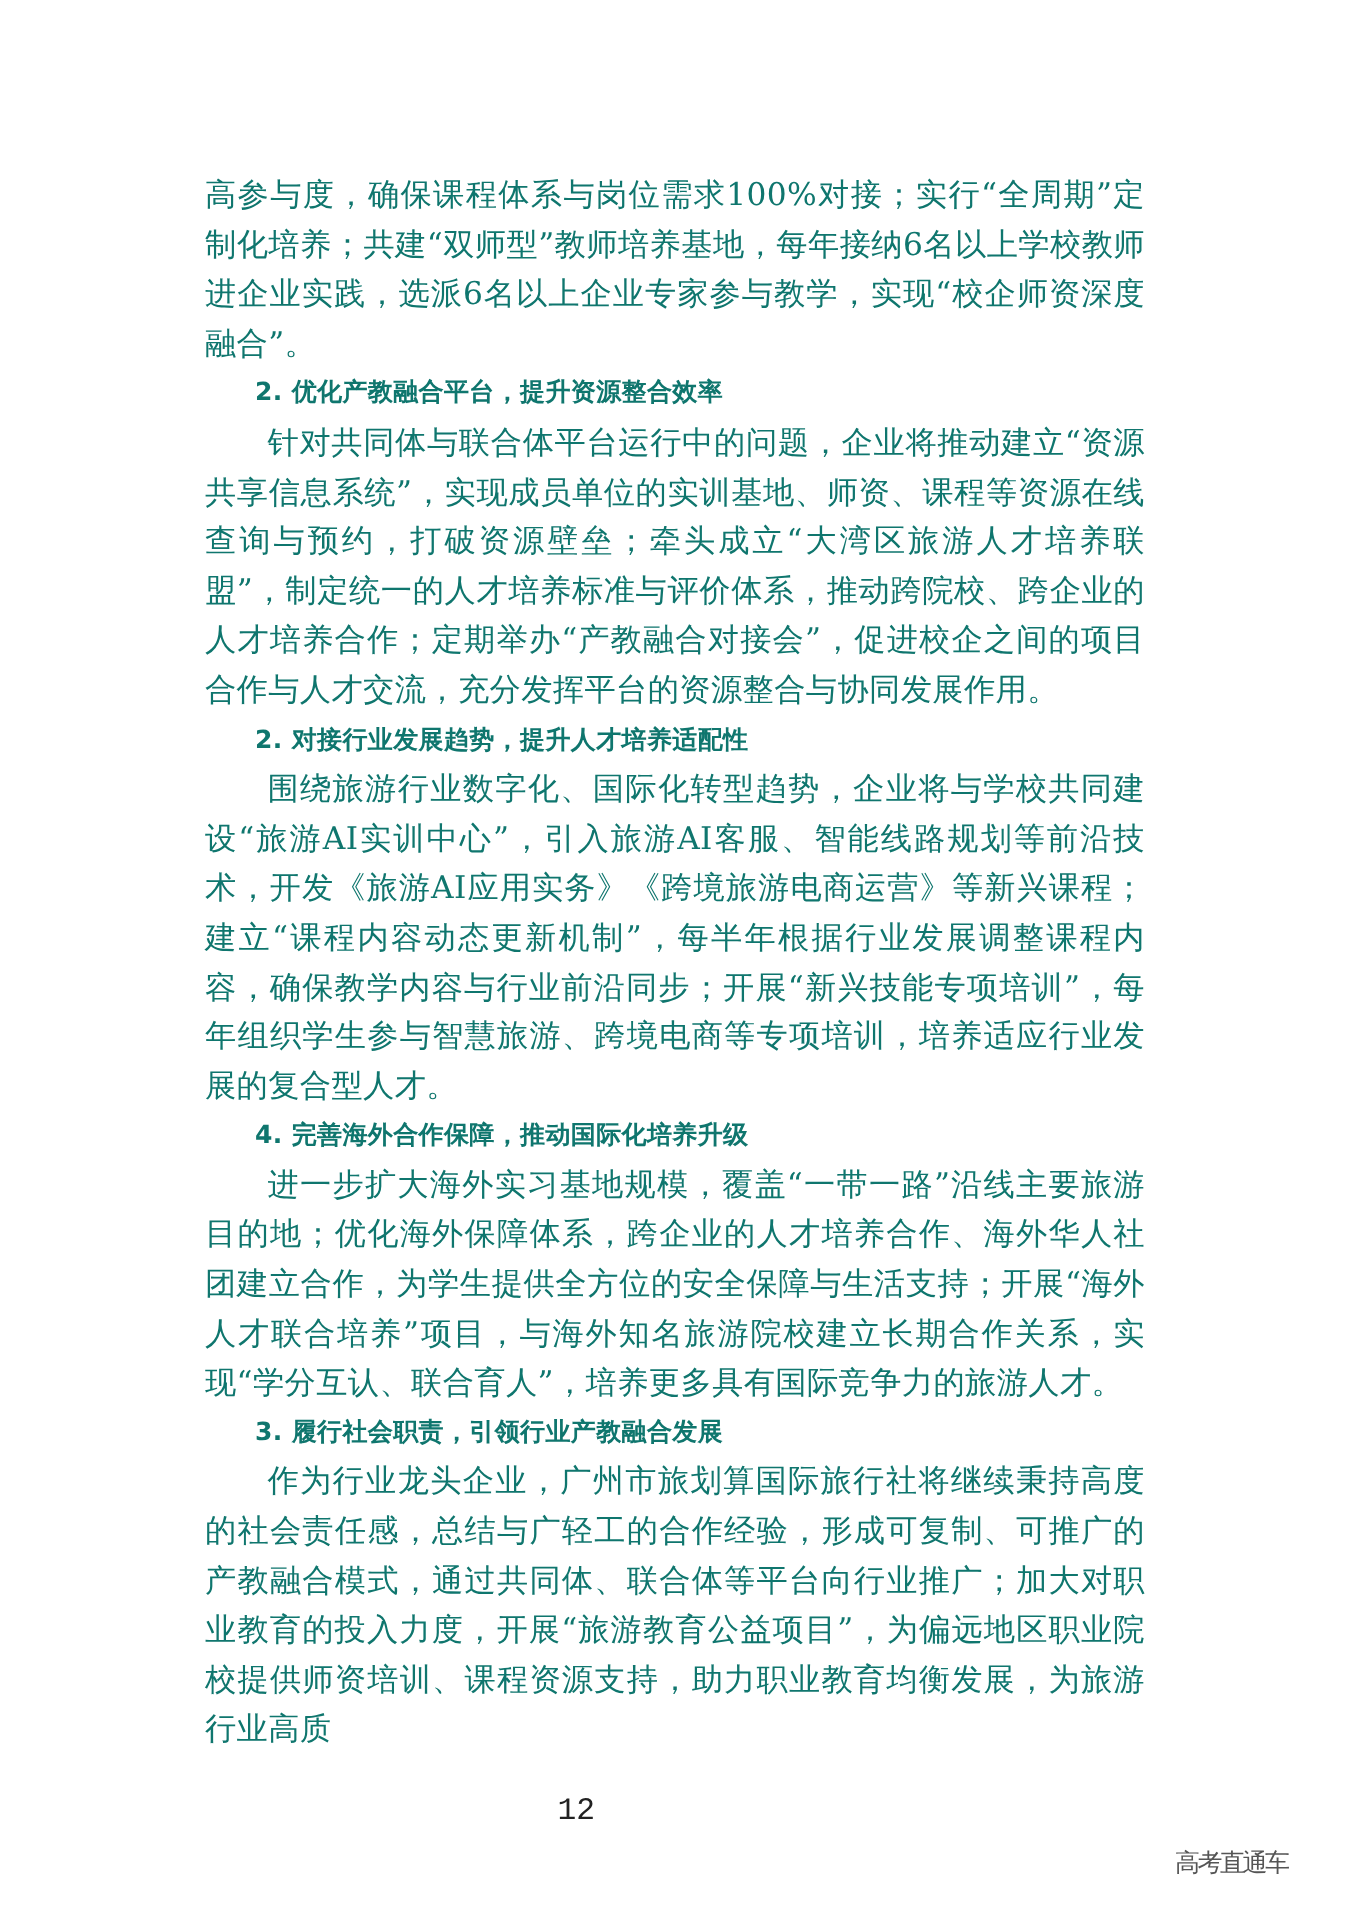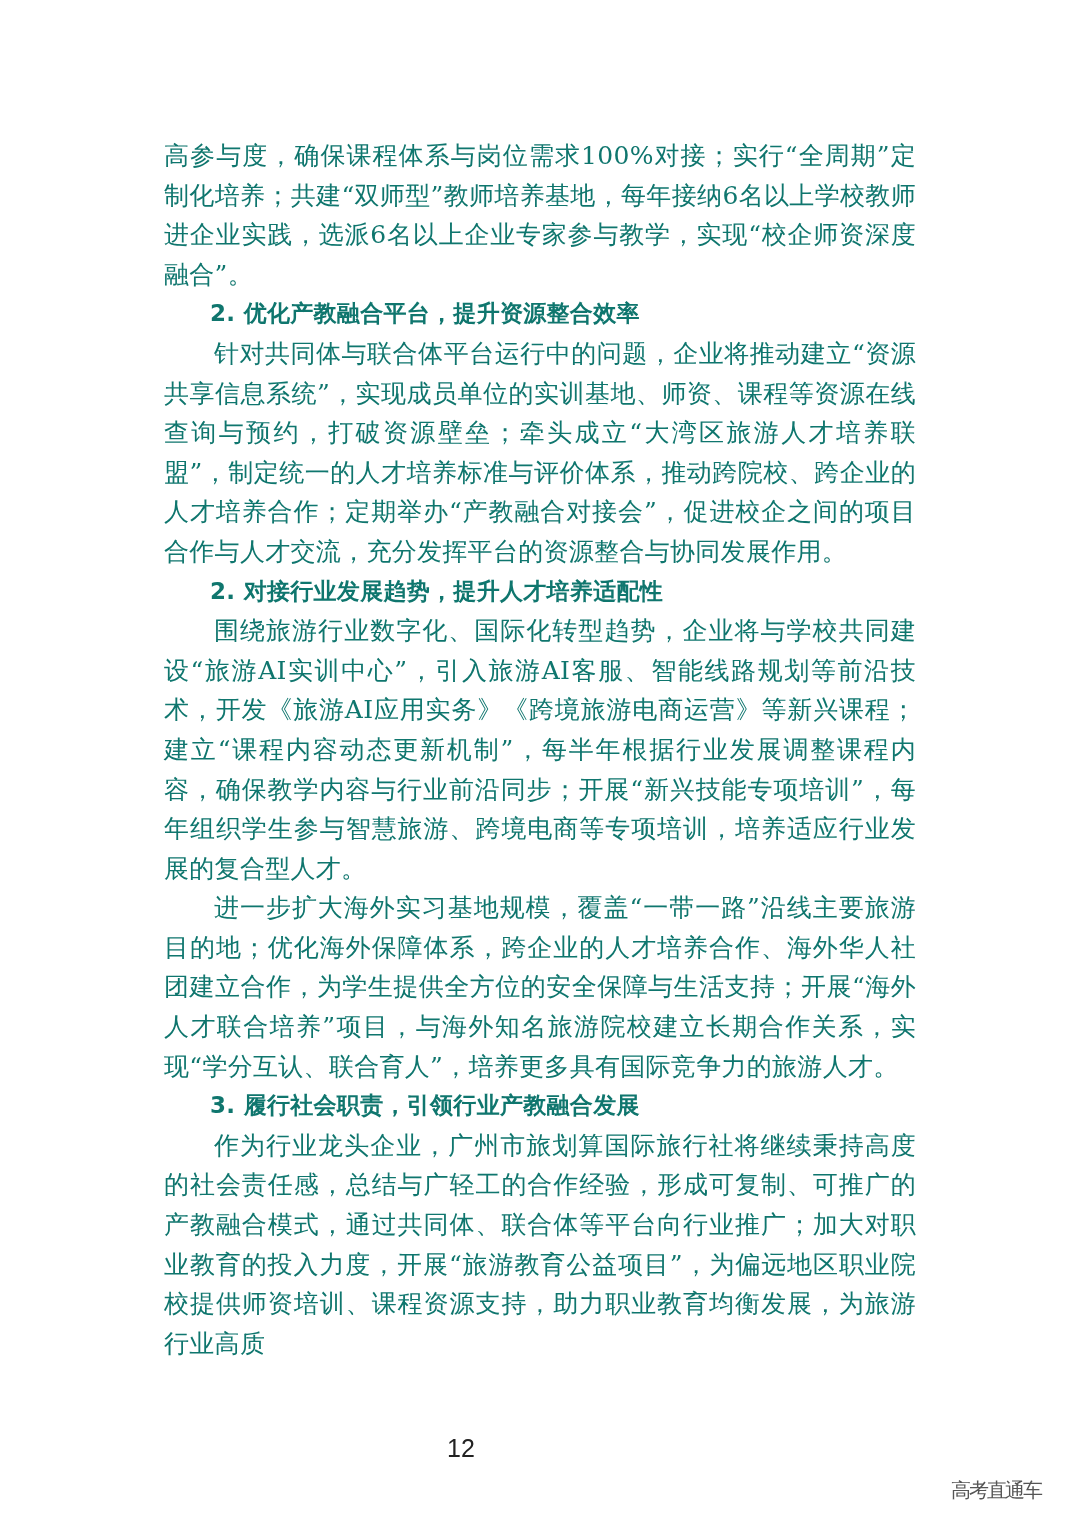--- a/index.html
+++ b/index.html
@@ -5,44 +5,44 @@
     html, body { margin: 0; padding: 0; background: #ffffff; }
     body { width: 1080px; height: 1527px; position: relative; overflow: hidden; }
     .page {
       position: absolute; left: 164px; top: 136px; width: 752px;
       font-family: "DejaVu Serif", "Liberation Serif", serif;
       font-size: 25px; line-height: 39.6px; color: #0f766e;
       text-align: justify; text-justify: inter-character; letter-spacing: 0.3px;
     }
     .para { margin: 0; text-indent: 2em; }
     .para.cont { text-indent: 0; }
-    .heading { margin: 0; text-indent: 2em; font-weight: bold; font-family: "DejaVu Sans", "Liberation Sans", sans-serif; font-size: 23px; }
+    .heading { margin: 0; text-indent: 2em; font-weight: bold; font-family: "DejaVu Sans", "Liberation Sans", sans-serif; font-size: 20px; }
     .page-number {
       position: absolute; left: 0; width: 922px; top: 1434px; text-align: center;
-      font-family: Liberation Sans, sans-serif; font-size: 25px; color: #222;
+      font-family: Liberation Mono, monospace; font-size: 25px; color: #222;
     }
     .watermark {
       position: absolute; left: 940px; top: 1477px;
       font-family: "DejaVu Sans", sans-serif; font-size: 20px; color: #555;
       letter-spacing: -2px;
-      margin-left: 11px;
     }
   </style>
 </head>
 <body>
 
 <div class="page">
   <p class="para cont">高参与度，确保课程体系与岗位需求100%对接；实行“全周期”定制化培养；共建“双师型”教师培养基地，每年接纳6名以上学校教师进企业实践，选派6名以上企业专家参与教学，实现“校企师资深度融合”。</p>
 
   <p class="heading">2. 优化产教融合平台，提升资源整合效率</p>
   <p class="para">针对共同体与联合体平台运行中的问题，企业将推动建立“资源共享信息系统”，实现成员单位的实训基地、师资、课程等资源在线查询与预约，打破资源壁垒；牵头成立“大湾区旅游人才培养联盟”，制定统一的人才培养标准与评价体系，推动跨院校、跨企业的人才培养合作；定期举办“产教融合对接会”，促进校企之间的项目合作与人才交流，充分发挥平台的资源整合与协同发展作用。</p>
 
   <p class="heading">2. 对接行业发展趋势，提升人才培养适配性</p>
   <p class="para">围绕旅游行业数字化、国际化转型趋势，企业将与学校共同建设“旅游AI实训中心”，引入旅游AI客服、智能线路规划等前沿技术，开发《旅游AI应用实务》《跨境旅游电商运营》等新兴课程；建立“课程内容动态更新机制”，每半年根据行业发展调整课程内容，确保教学内容与行业前沿同步；开展“新兴技能专项培训”，每年组织学生参与智慧旅游、跨境电商等专项培训，培养适应行业发展的复合型人才。</p>
 
+  <p class="heading">4. 完善海外合作保障，推动国际化培养升级</p>
   <p class="para">进一步扩大海外实习基地规模，覆盖“一带一路”沿线主要旅游目的地；优化海外保障体系，跨企业的人才培养合作、海外华人社团建立合作，为学生提供全方位的安全保障与生活支持；开展“海外人才联合培养”项目，与海外知名旅游院校建立长期合作关系，实现“学分互认、联合育人”，培养更多具有国际竞争力的旅游人才。</p>
 
   <p class="heading">3. 履行社会职责，引领行业产教融合发展</p>
   <p class="para">作为行业龙头企业，广州市旅划算国际旅行社将继续秉持高度的社会责任感，总结与广轻工的合作经验，形成可复制、可推广的产教融合模式，通过共同体、联合体等平台向行业推广；加大对职业教育的投入力度，开展“旅游教育公益项目”，为偏远地区职业院校提供师资培训、课程资源支持，助力职业教育均衡发展，为旅游行业高质</p>
 </div>
 
 <div class="page-number">12</div>
 <div class="watermark">高考直通车</div>
 
 </body></html>

